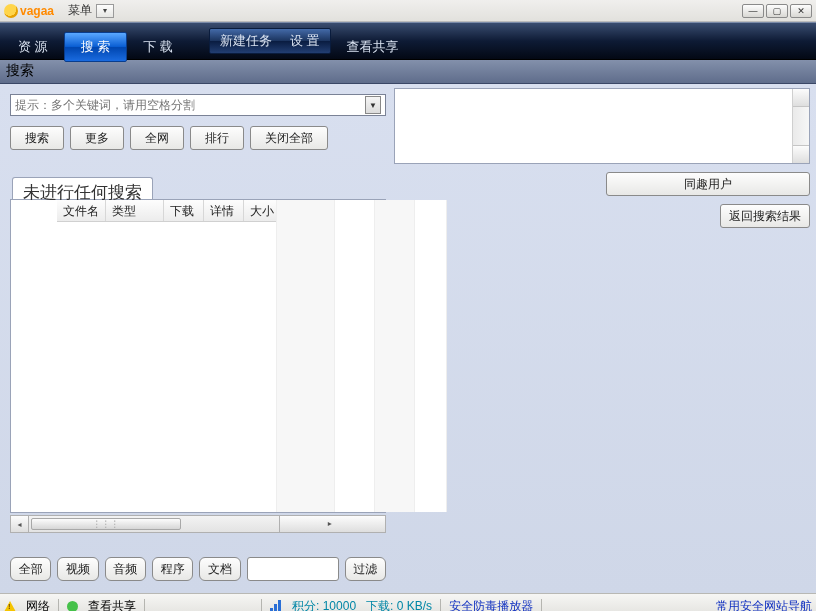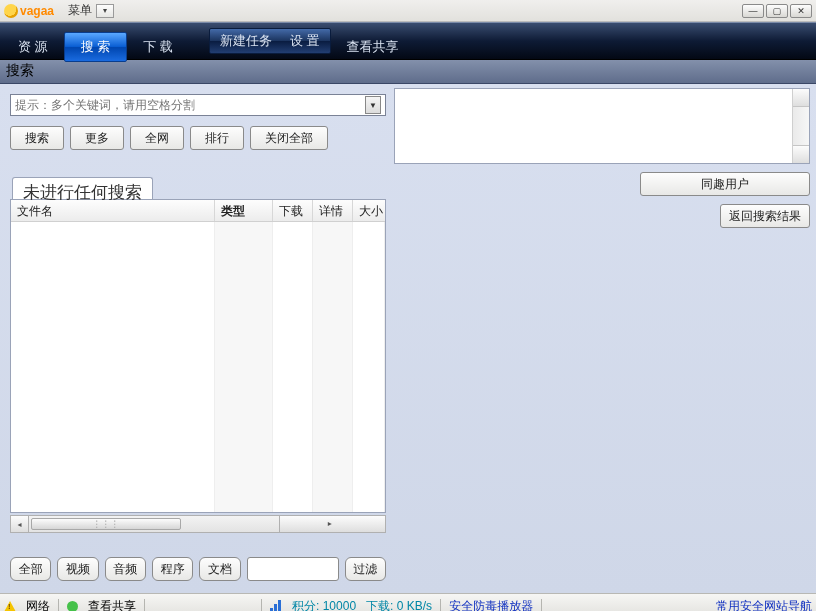--- a/index.html
+++ b/index.html
@@ -119,34 +119,34 @@
   }
   .tab {
     height:22px; padding:3px 10px 0;
     background:#fff; border:1px solid #9aa3b8; border-bottom:none;
     border-radius:3px 3px 0 0;
     font-size:17px; color:#333;
     margin-left:2px;
   }
   .list {
     flex:1; background:#fff; border:1px solid #9aa3b8; border-top:none;
-    display:flex; flex-direction:column;
+    display:flex; padding-left:46px;
   }
   .list-header {
     height:22px; display:flex;
     background:linear-gradient(#fdfdfd,#ececec);
     border-bottom:1px solid #d0d0d0;
   }
   .col {
     border-right:1px solid #d7d7d7;
     padding:3px 6px; font-size:12px; color:#222;
     overflow:hidden; white-space:nowrap;
   }
   .col.filename { flex:1; min-width:0;}
-  .col.type { width:58px;font-weight:bold; }
+  .col.type { width:58px; }
   .col.dl { width:40px;font-family:Liberation Serif, serif; }
   .col.det { width:40px; }
   .col.size { width:32px; border-right:none; }
   .list-body { flex:1; display:flex; }
   .body-col { border-right:1px solid #eee; }
   .body-col.filename { flex:1; }
   .body-col.type { width:58px; background:#f7f7f7; }
   .body-col.dl { width:40px; background:#fff; }
   .body-col.det { width:40px; background:#f7f7f7; }
   .body-col.size { width:32px; background:#fff; }
@@ -327,21 +327,21 @@
       <input class="filter-input" style="">
       <div class="btn">过滤</div>
     </div>
   </div>
 
   <div class="right">
     <div class="preview">
       <div class="vsb"></div>
     </div>
     <div class="side-panel">
-      <div class="wide-btn" style="width:170px; align-self:flex-end;">同趣用户</div>
+      <div class="wide-btn" style="width:204px; align-self:flex-end;">同趣用户</div>
       <div class="wide-btn narrow">返回搜索结果</div>
     </div>
   </div>
 </div>
 
 <div class="status">
   <div class="warn-ico"></div>
   <span>网络</span>
   <div class="st-sep"></div>
   <div class="mode-ico"></div>

